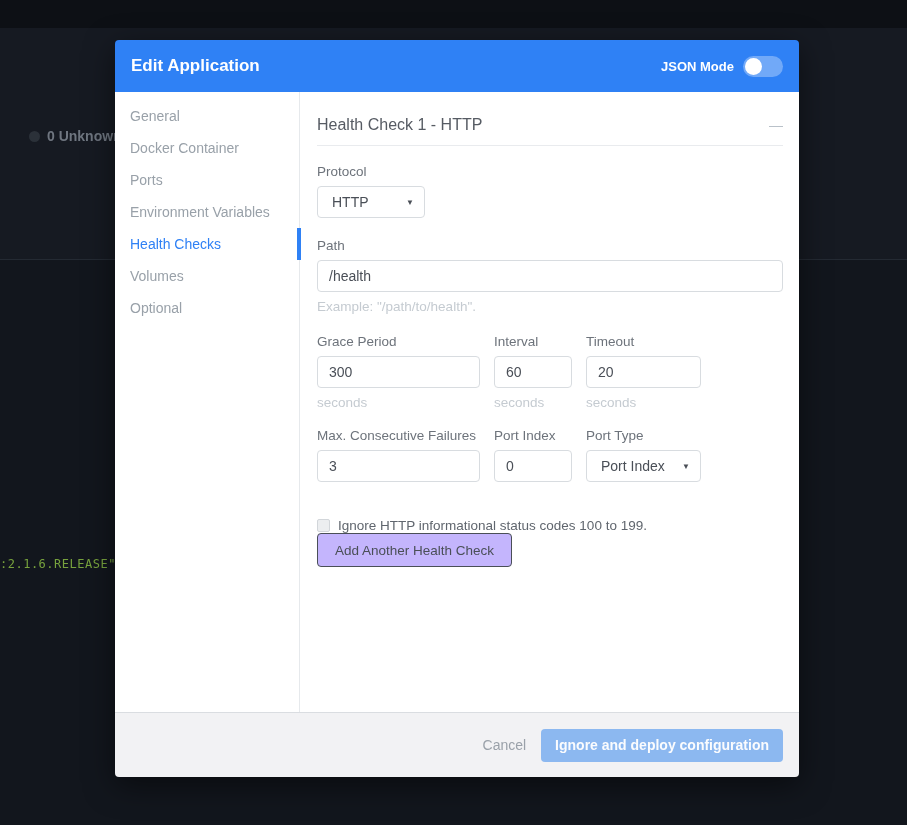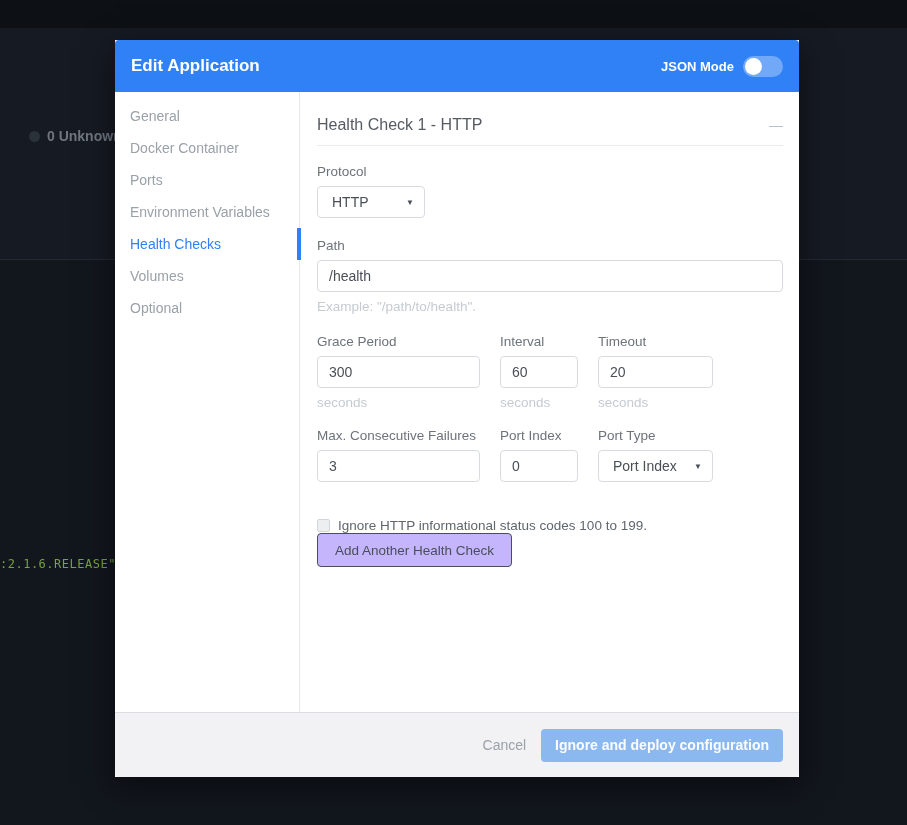--- a/index.html
+++ b/index.html
@@ -42,21 +42,21 @@
     font-family: "DejaVu Sans Mono", "Liberation Mono", monospace;
     font-size: 12px; letter-spacing: 0.5px;
   }
   .bg-code .green { color: #77a23d; }
   .bg-code .tail { color: #aab2ba; }
 
   
   .modal {
     position: absolute; left: 115px; top: 40px;
     width: 684px; height: 737px;
-    background: #ffffff; border-radius: 0;
+    background: #ffffff; border-radius: 8px;
     box-shadow: 0 8px 30px rgba(0,0,0,0.5);
     display: flex; flex-direction: column;
   }
   .modal-header {
     height: 52px; flex: 0 0 52px;
     background: #2f81f5;
     border-radius: 4px 4px 0 0;
     display: flex; align-items: center; justify-content: space-between;
     padding: 0 16px;
   }
@@ -140,21 +140,21 @@
   .select .caret { font-size: 8px; color: #4a4f57; margin-left: 12px; }
 
   .mt-20 { margin-top: 20px; }
   .mt-18 { margin-top: 18px; }
 
   .help-text {
     font-size: 13.5px; color: #c5cbd1;
     margin-top: 7px;
   }
 
-  .field-row { display: flex; gap: 20px; }
+  .field-row { display: flex; gap: 14px; }
   .w-grace { width: 163px; }
   .w-small { width: 78px; }
   .w-mid   { width: 115px; }
 
   .checkbox-row {
     margin-top: 36px;
     display: flex; align-items: center; gap: 8px;
   }
   .checkbox {
     width: 13px; height: 13px;

